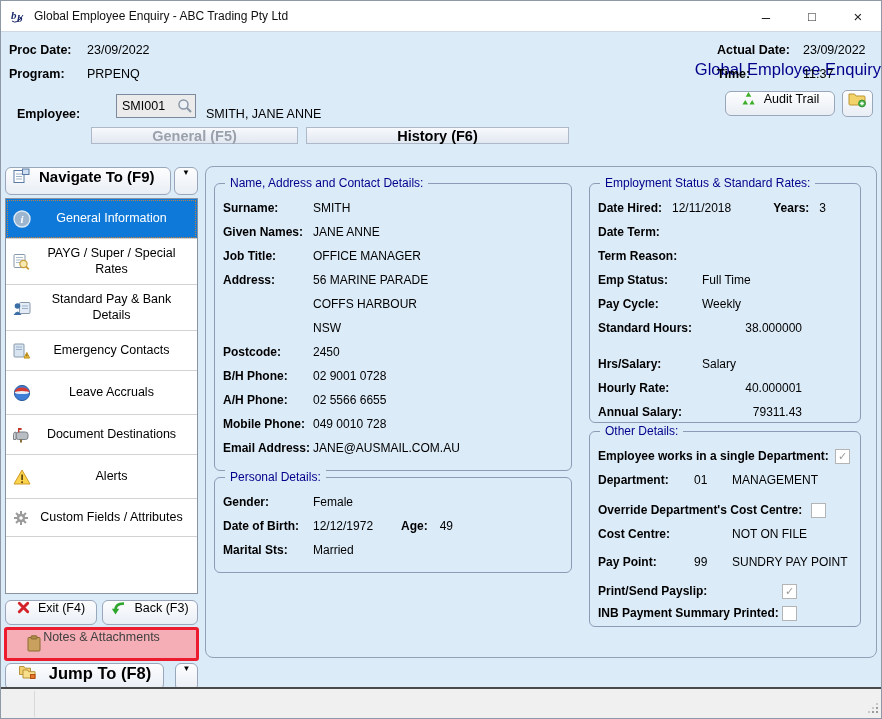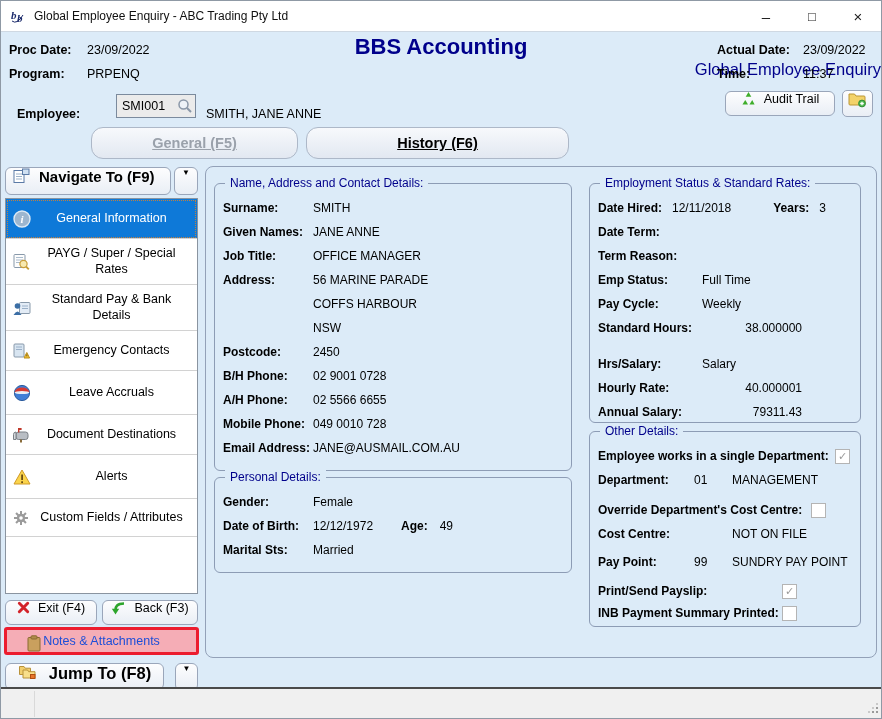--- a/index.html
+++ b/index.html
@@ -34,40 +34,40 @@
   .emp-input { width:80px; height:24px; border:1px solid #7b8a9d; background:#ebebeb; font-family:"Liberation Sans",sans-serif; font-size:12.5px; padding:0 20px 0 5px; color:#000; }
   .emp-search { position:absolute; right:3px; top:4px; }
   .emp-name { margin-left:10px; }
 
   .audit-row { position:absolute; right:8px; top:58px; display:flex; align-items:center; gap:7px; }
   .btn { display:flex; align-items:flex-start; justify-content:center; gap:8px; background:linear-gradient(#fdfdfe,#e9eef5); border:1px solid #9aa6ba; border-radius:6px; font-size:12.5px; color:#000; cursor:default; }
   .audit-btn { width:110px; height:25px; }
   .folder-btn { width:31px; height:27px; border-radius:5px; }
 
   
-  .tab { position:absolute; top:95px; height:32px; display:flex; align-items:center; justify-content:center; background:linear-gradient(#f7f9fc,#e2e8f1); border:1px solid #adb8c8; border-radius:12px; font-weight:bold;text-decoration:underline; }
+  .tab { position:absolute; top:95px; height:17px; display:flex; align-items:center; justify-content:center; background:linear-gradient(#f7f9fc,#e2e8f1); border:1px solid #adb8c8; border-radius:0; font-weight:bold; }
   .tab-general { left:90px; width:207px; font-size:14.5px; color:#9aa1ab; }
   .tab-history { left:305px; width:263px; font-size:14.5px; color:#000; }
 
   
   .sidebar { position:absolute; left:4px; top:135px; width:193px; height:523px; }
   .nav-to-row { position:absolute; top:0; left:0; width:193px; height:28px; display:flex; gap:3px; }
   .navto-btn { width:166px; height:28px; font-weight:bold; font-size:15px; justify-content:flex-start; padding-left:7px; gap:9px; }
   .dd-btn { width:24px; height:28px; font-size:8px; }
   .listbox { position:absolute; top:31px; left:0; width:193px; height:396px; background:#fff; border:1px solid #8a94a0; }
   .list-header { height:30px; background:linear-gradient(#c9d8ec,#b2c7e1); border-bottom:1px solid #77828e; display:flex; align-items:center; justify-content:center; font-size:12.5px; font-weight:bold; color:#000; }
   .nav-item { position:relative; display:flex; align-items:center; justify-content:center; text-align:center; font-size:12.5px; color:#000; border-bottom:1px solid #d2d2d2; padding:0 10px 0 30px; line-height:1.25; cursor:default; }
   .nav-ico { position:absolute; left:7px; top:50%; transform:translateY(-50%); display:flex; }
   .h40{height:40px;} .h46{height:46px;} .h44{height:44px;} .h38{height:38px;}
   .nav-item.sel { background:#0e79d8; color:#fff; outline:1px dotted #c08040; outline-offset:-2px; }
 
   .exit-back-row { position:absolute; top:433px; left:0; width:193px; display:flex; gap:5px; }
   .exit-btn { width:92px; height:25px; }
   .back-btn { width:96px; height:25px; }
-  .notes-btn { position:absolute; top:460px; left:-1px; width:195px; height:28px; background:#f5adb6; border:3px solid #ec1c2e; border-radius:3px; display:flex; align-items:center; justify-content:center; font-size:12.5px; color:#1d4ed8; cursor:default; }
+  .notes-btn { position:absolute; top:460px; left:-1px; width:195px; height:34px; background:#f5adb6; border:3px solid #ec1c2e; border-radius:3px; display:flex; justify-content:center; font-size:12.5px; color:#404040; cursor:default; }
   .notes-ico { position:absolute; left:20px; top:5px; }
   .jump-row { position:absolute; top:496px; left:0; width:193px; height:27px; display:flex; gap:11px; }
   .jump-btn { width:166px; height:27px; font-weight:bold; font-size:16.5px; gap:12px; }
 
   
   .content { position:absolute; left:204px; top:134px; width:672px; height:492px; border:1px solid #93a1b8; border-radius:8px; }
   .group { position:absolute; border:1px solid #8d9cb5; border-radius:6px; }
   .group-title { position:absolute; top:-8px; left:10px; background:#dcebf8; padding:0 5px; font-size:12px; color:#00008b; }
   .g-contact { left:8px; top:16px; width:358px; height:288px; }
   .g-personal { left:8px; top:310px; width:358px; height:96px; }
@@ -124,21 +124,20 @@
       <div class="hdr-row">
         <span class="lbl">Proc Date:</span>
         <span class="val">23/09/2022</span>
       </div>
       <div class="hdr-row">
         <span class="lbl">Program:</span>
         <span class="val">PRPENQ</span>
       </div>
     </div>
 
-    <div class="app-title">BBS Accounting</div>
     <div class="app-subtitle">Global Employee Enquiry</div>
 
     <div class="hdr-right">
       <div class="hdr-row">
         <span class="lbl">Actual Date:</span>
         <span class="val">23/09/2022</span>
       </div>
       <div class="hdr-row">
         <span class="lbl">Time:</span>
         <span class="val">11:37</span>

